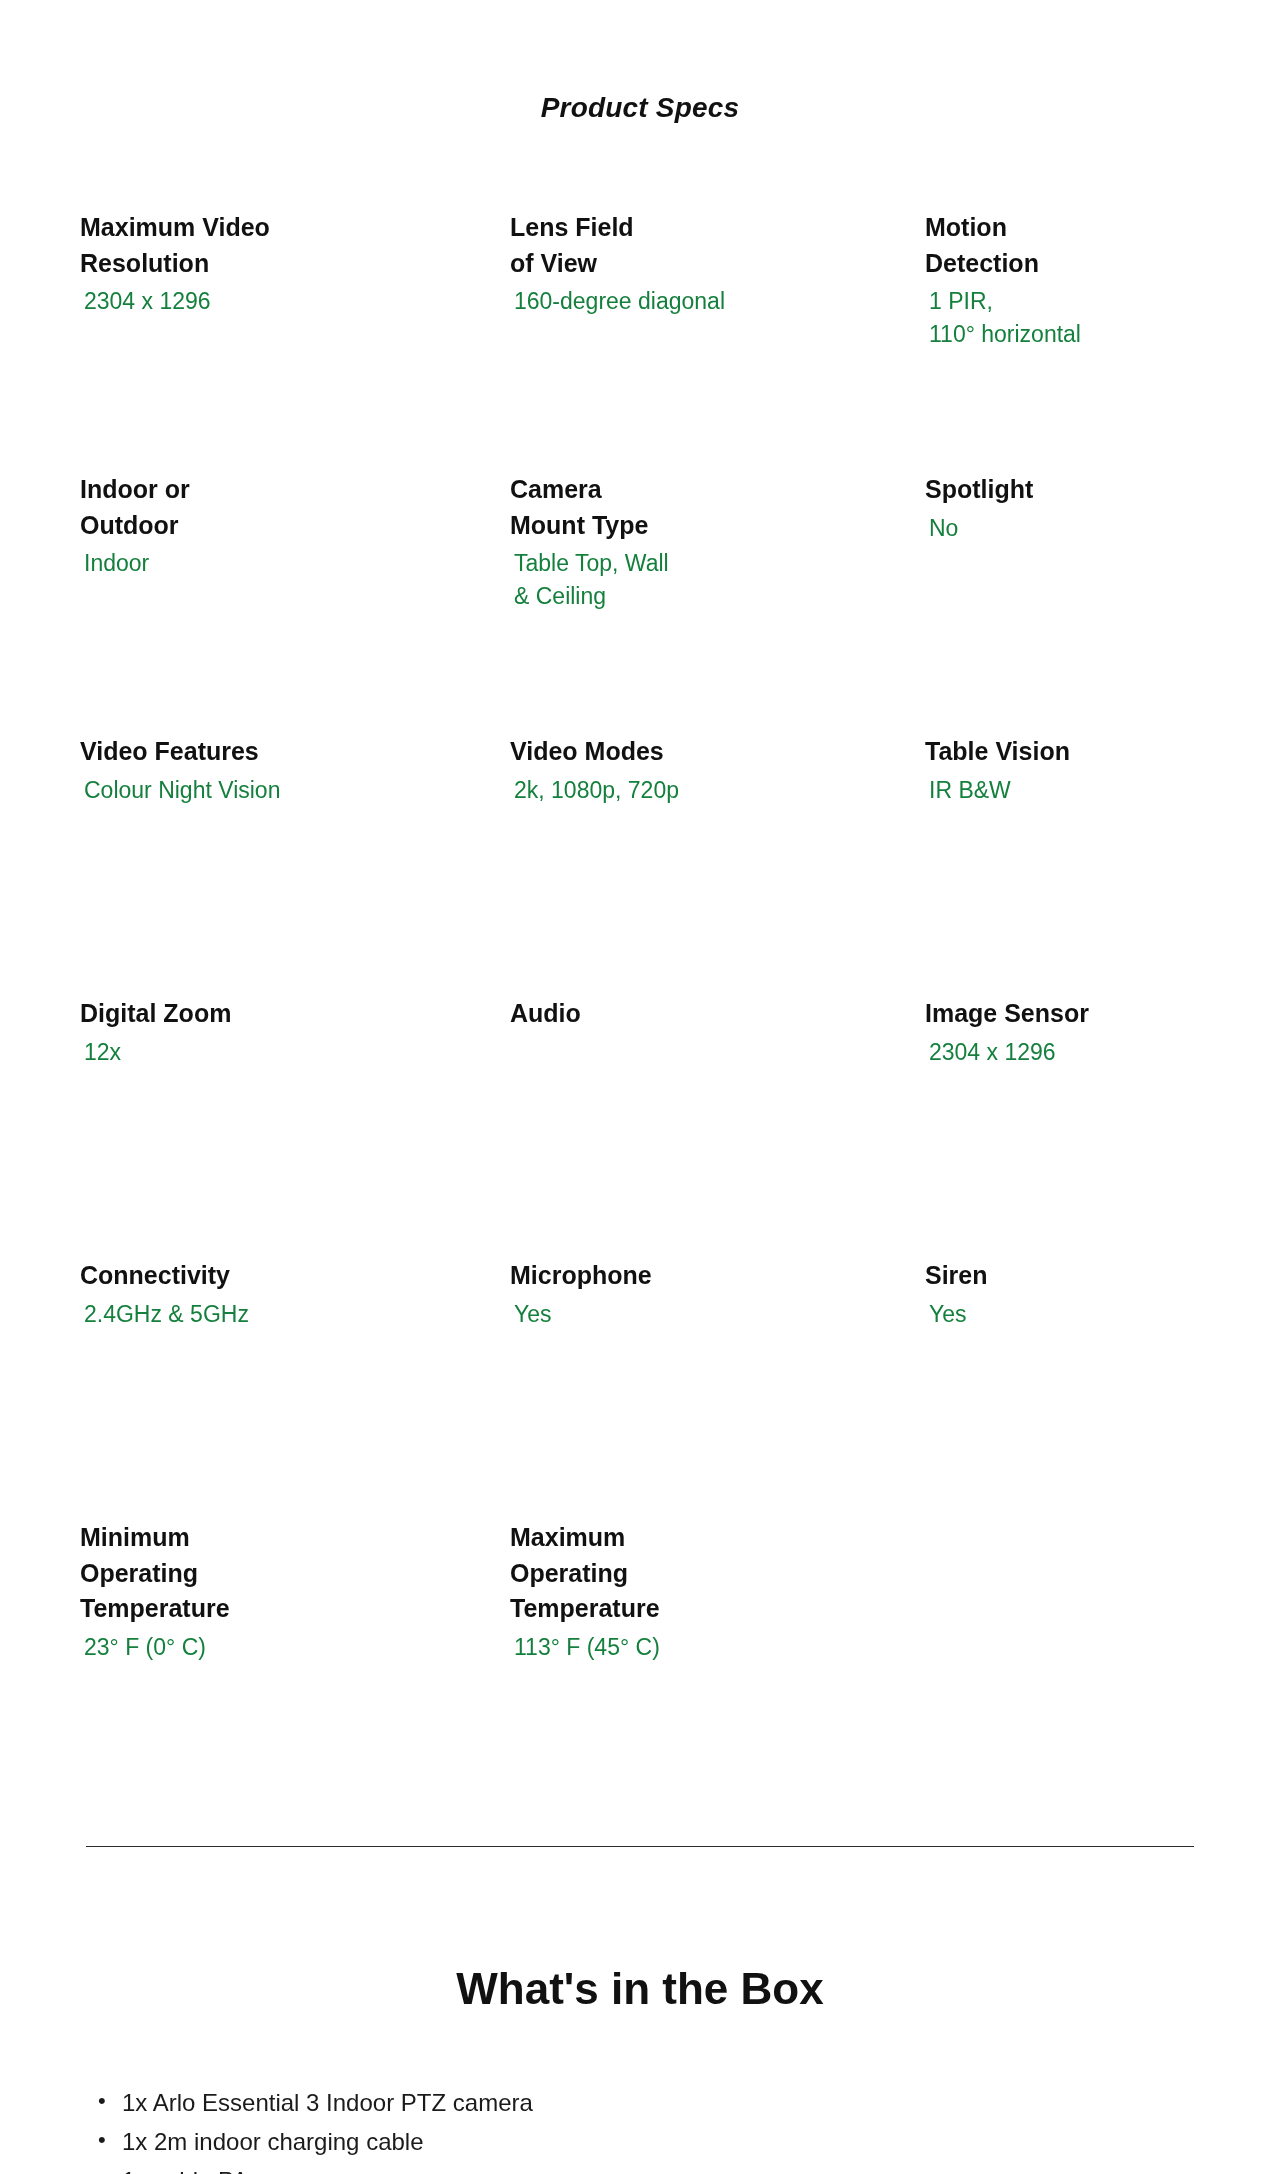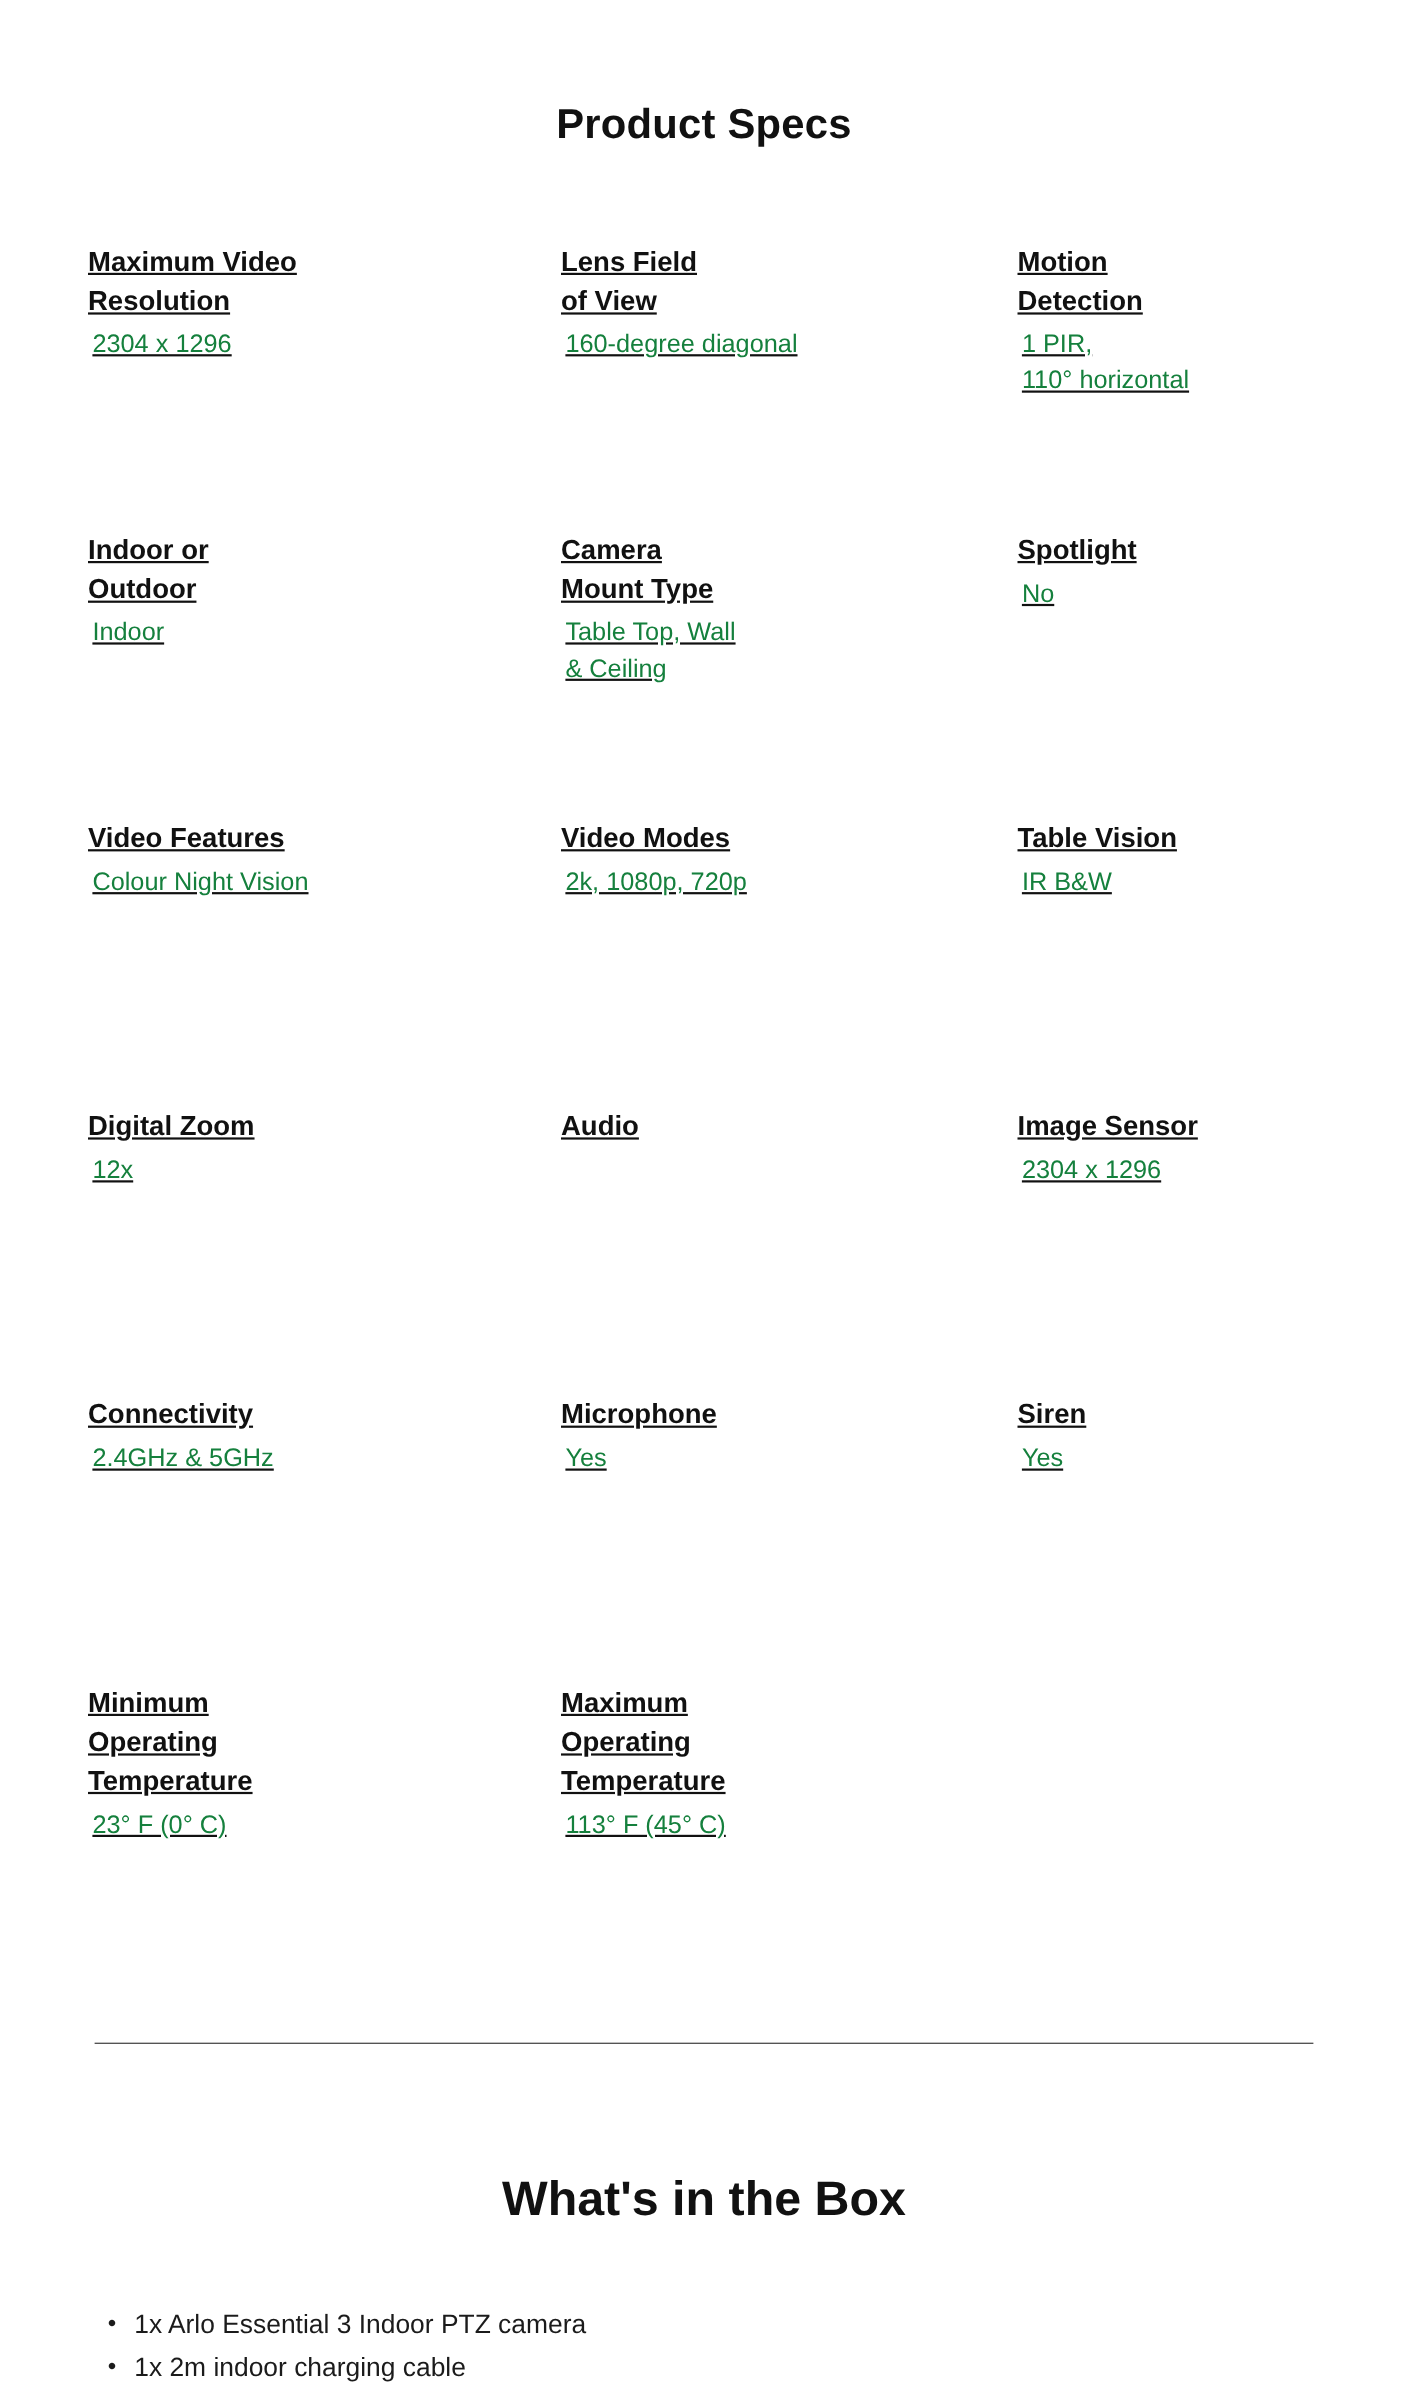--- a/index.html
+++ b/index.html
@@ -16,41 +16,41 @@
   }
   .page {
     width: 1280px;
     min-height: 2174px;
     box-sizing: border-box;
     padding: 0;
     position: relative;
   }
   .specs-title {
     text-align: center;
-    font-size: 38px;
+    font-size: 28px;
     font-weight: bold;
     letter-spacing: 0.2px;
     color: #111111;
     padding-top: 92px;
     margin: 0;
+    font-style: italic;
   }
   .specs-grid {
     margin: 0 auto;
     padding-top: 86px;
     width: 1120px;
     display: grid;
     grid-template-columns: 430px 415px 275px;
     column-gap: 0px;
     row-gap: 0px;
   }
   .spec-cell {
     min-height: 262px;
     box-sizing: border-box;
     padding-right: 28px;
-    text-decoration: underline;
   }
   .spec-cell.empty {
     min-height: 0;
   }
   .spec-label {
     font-size: 25px;
     font-weight: bold;
     line-height: 1.42;
     color: #111111;
     margin: 0 0 4px 0;

